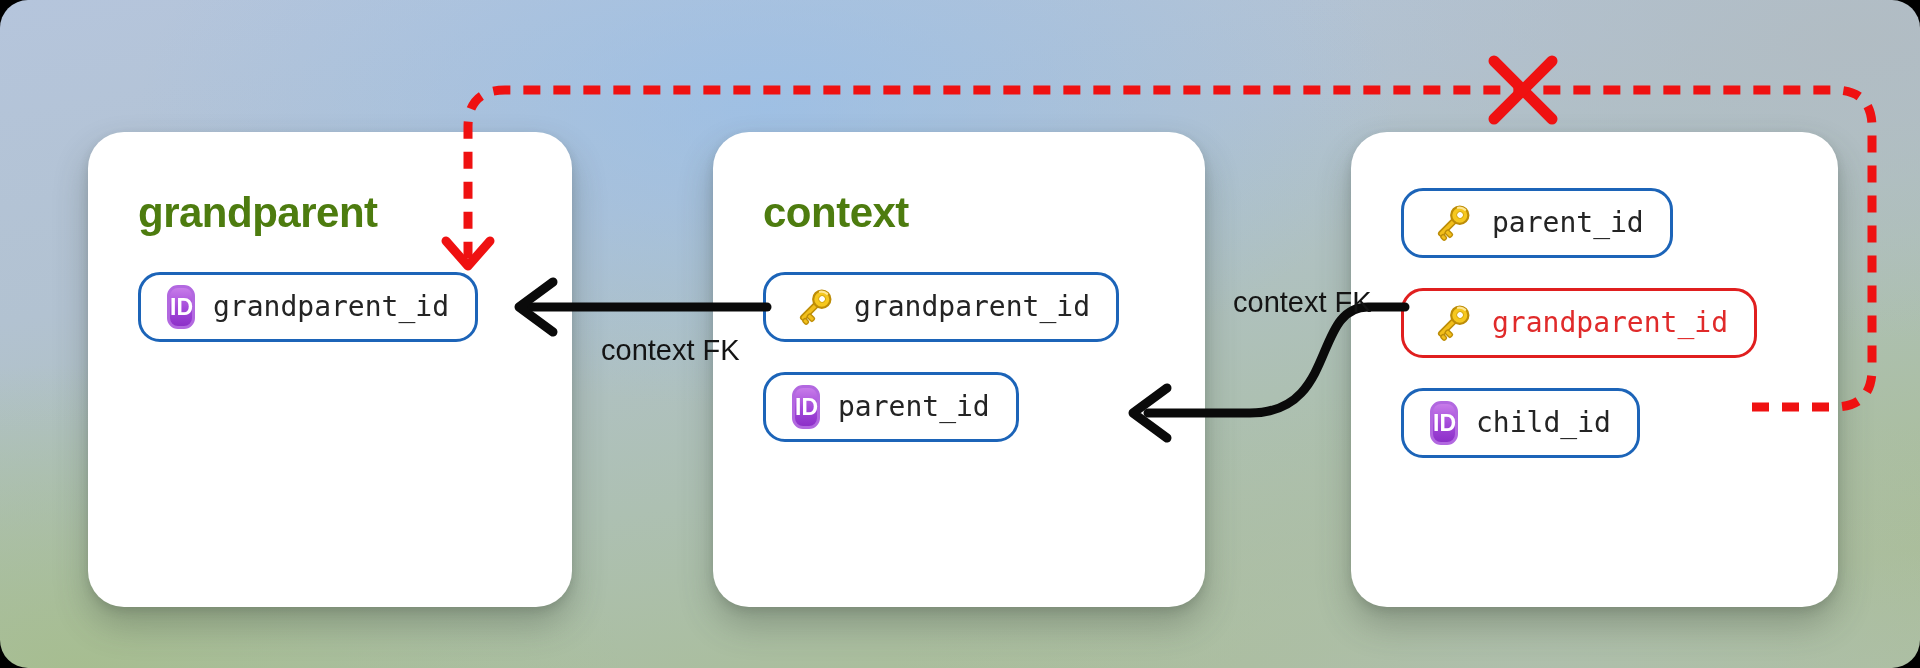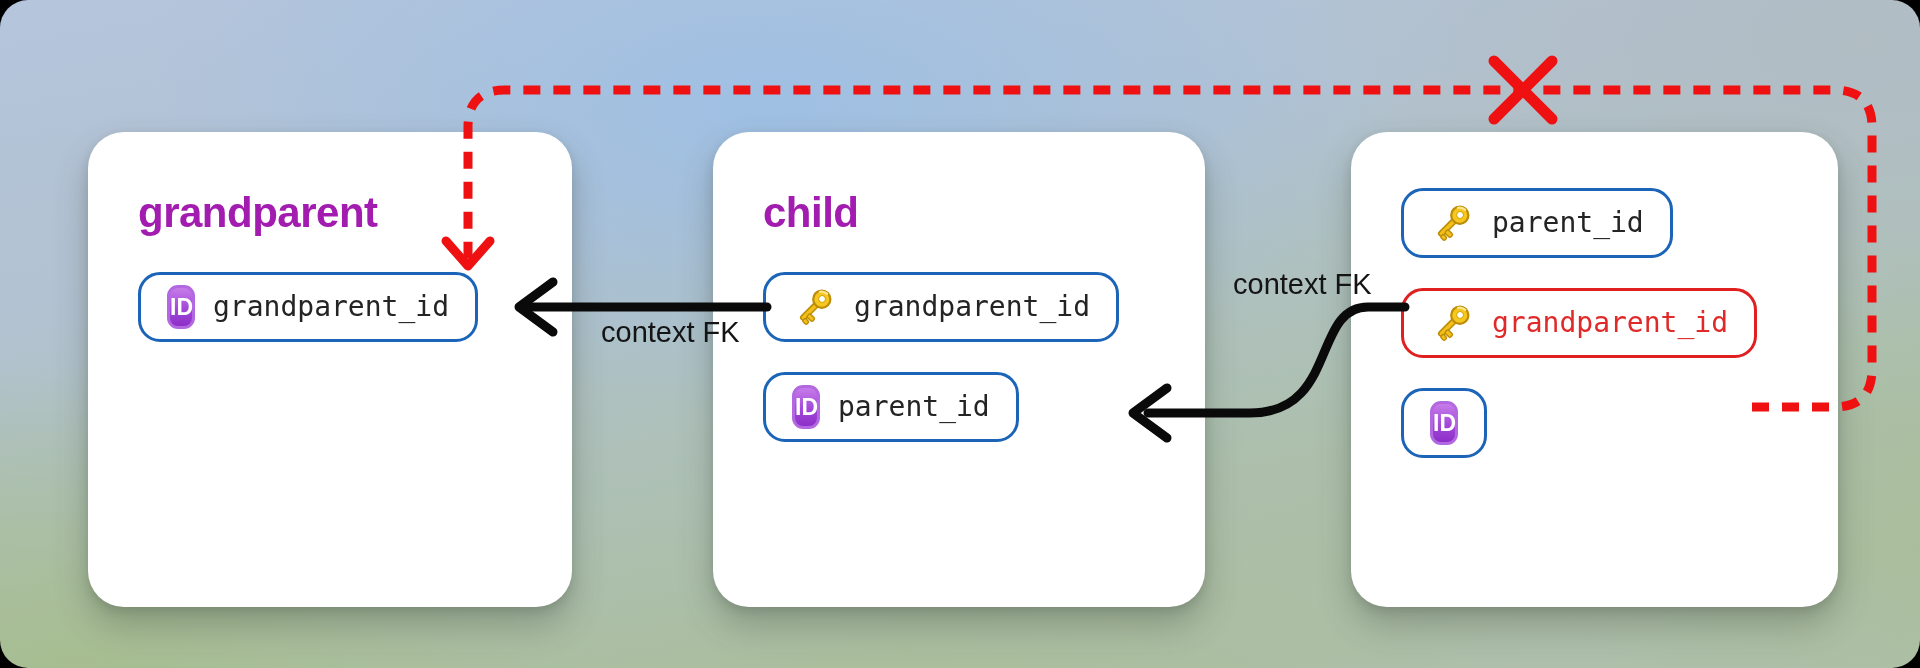--- a/index.html
+++ b/index.html
@@ -18,21 +18,21 @@
   }
   .card{
     position:absolute;top:132px;height:475px;background:#fff;border-radius:36px;
     box-shadow:0 18px 34px rgba(52,62,52,.30),0 4px 10px rgba(52,62,52,.16);
     padding:56px 0 0 50px;box-sizing:border-box;z-index:2;
   }
   .card-grandparent{left:88px;width:484px;}
   .card-parent{left:713px;width:492px;}
   .card-child{left:1351px;width:487px;}
   .table-title{
-    font-size:42px;font-weight:bold;color:#a21caf;letter-spacing:-.5px;
+    font-size:42px;font-weight:bold;color:#4d7c0f;letter-spacing:-.5px;
     margin:0 0 34px 0;line-height:50px;
   }
   .fields{display:flex;flex-direction:column;align-items:flex-start;gap:30px;}
   .pill{
     display:inline-flex;align-items:center;gap:18px;
     border:3px solid #1c64b8;border-radius:22px;padding:10px 26px;
     background:#fff;height:44px;
   }
   .pill .label{
     font-family:"DejaVu Sans Mono","Liberation Mono",monospace;
@@ -42,21 +42,21 @@
   .pill.error .label{color:#e02a2a;}
   .id-badge{
     width:28px;height:44px;border-radius:11px;box-sizing:border-box;
     background:linear-gradient(180deg,#c77ce9 0%,#a248d9 55%,#8d2fc8 100%);
     border:3px solid #b268e0;
     color:#fff;font-weight:bold;font-size:23px;line-height:38px;text-align:center;
     font-family:"Liberation Sans",sans-serif;flex:0 0 auto;
   }
   .key-icon{width:44px;height:44px;flex:0 0 auto;}
   .edge-label{
-    position:absolute;font-size:29px;color:#141414;z-index:6;white-space:nowrap;
+    position:absolute;font-size:29px;color:#141414;z-index:6;white-space:nowrap;margin-top:18px;
   }
   .edge-label-1{left:601px;top:316px;}
   .edge-label-2{left:1233px;top:268px;}
   svg.overlay{position:absolute;inset:0;z-index:5;pointer-events:none;}
 </style>
 </head>
 <body>
 
 <div class="stage">
   <div class="wallpaper"></div>
@@ -65,21 +65,21 @@
     <div class="table-title">grandparent</div>
     <div class="fields">
       <div class="pill">
         <span class="id-badge">ID</span>
         <span class="label">grandparent_id</span>
       </div>
     </div>
   </div>
 
   <div class="card card-parent">
-    <div class="table-title">child</div>
+    <div class="table-title">context</div>
     <div class="fields">
       <div class="pill">
         <svg class="key-icon" viewBox="0 0 44 44">
           <g transform="rotate(45 22 22)">
             <rect x="19.4" y="17" width="5.2" height="22.5" rx="2.4" fill="#f2bf1b" stroke="#bd8d07" stroke-width="1.6"></rect>
             <rect x="23.5" y="29.5" width="7.6" height="4.6" rx="1.6" fill="#f2bf1b" stroke="#bd8d07" stroke-width="1.4"></rect>
             <rect x="23.5" y="36" width="5.6" height="4.2" rx="1.6" fill="#f2bf1b" stroke="#bd8d07" stroke-width="1.4"></rect>
             <circle cx="22" cy="11" r="8.6" fill="#f6c81f" stroke="#bd8d07" stroke-width="2.2"></circle>
             <circle cx="22" cy="10.6" r="3.3" fill="#ffffff" stroke="#d7a90e" stroke-width="1"></circle>
             <path d="M15.5 7 A8 8 0 0 1 22 3.4" fill="none" stroke="#ffe793" stroke-width="2.2" stroke-linecap="round"></path>
@@ -117,20 +117,21 @@
             <rect x="23.5" y="36" width="5.6" height="4.2" rx="1.6" fill="#f2bf1b" stroke="#bd8d07" stroke-width="1.4"></rect>
             <circle cx="22" cy="11" r="8.6" fill="#f6c81f" stroke="#bd8d07" stroke-width="2.2"></circle>
             <circle cx="22" cy="10.6" r="3.3" fill="#ffffff" stroke="#d7a90e" stroke-width="1"></circle>
             <path d="M15.5 7 A8 8 0 0 1 22 3.4" fill="none" stroke="#ffe793" stroke-width="2.2" stroke-linecap="round"></path>
           </g>
         </svg>
         <span class="label">grandparent_id</span>
       </div>
       <div class="pill">
         <span class="id-badge">ID</span>
+        <span class="label">child_id</span>
       </div>
     </div>
   </div>
 
   <span class="edge-label edge-label-1">context FK</span>
   <span class="edge-label edge-label-2">context FK</span>
 
   <svg class="overlay" width="1920" height="668" viewBox="0 0 1920 668">
 
     <g>

